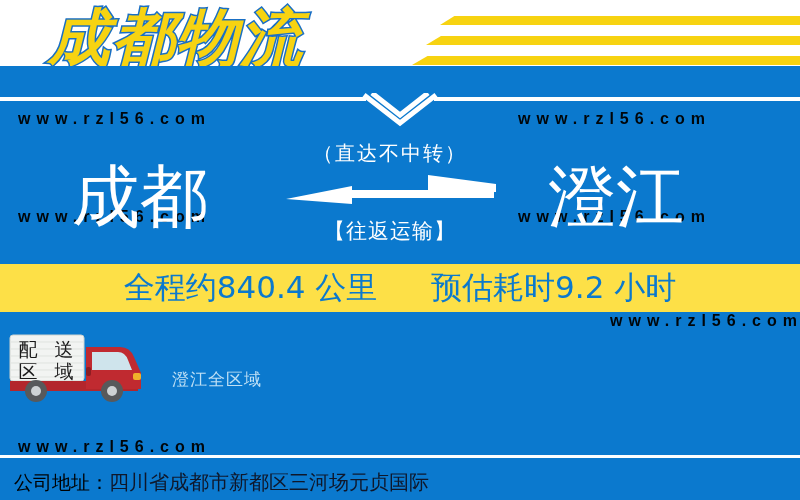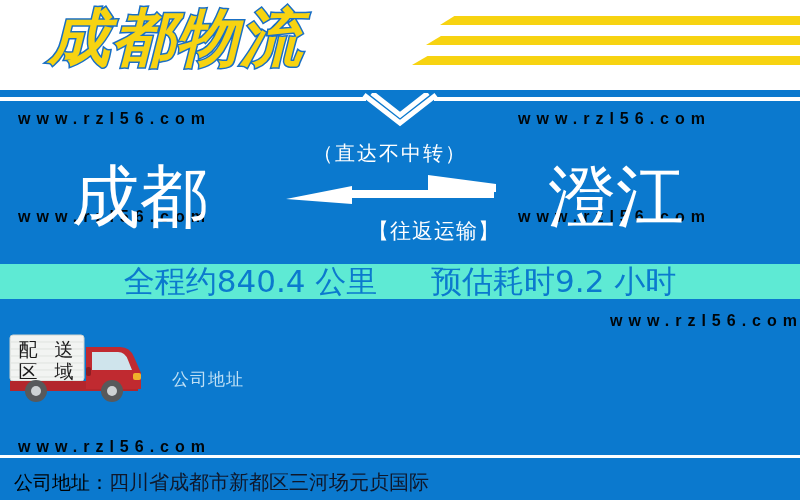--- a/index.html
+++ b/index.html
@@ -5,21 +5,21 @@
   html,body{margin:0;padding:0;}
   body{
     width:800px;height:500px;overflow:hidden;
     font-family:"Liberation Sans","DejaVu Sans",sans-serif;
     background:#ffffff;
   }
   #page{position:relative;width:800px;height:500px;overflow:hidden;background:#0b79ce;}
 
   
   .header{
-    position:absolute;left:0;top:0;width:800px;height:90px;
+    position:absolute;left:0;top:0;width:800px;height:66px;
     background:#ffffff;overflow:hidden;
   }
   .brand{
     position:absolute;left:48px;top:2px;
     font-size:62px;font-weight:bold;font-style:italic;
     font-family:"DejaVu Sans","Liberation Sans",sans-serif;
     color:#f7d311;
     letter-spacing:2px;
     -webkit-text-stroke:3px #1a6fc4;
     paint-order:stroke fill;
@@ -72,26 +72,25 @@
   
   .mid{position:absolute;left:280px;top:140px;width:220px;text-align:center;}
   .mid-top{
     color:#ffffff;font-size:20px;letter-spacing:2px;white-space:nowrap;
     font-family:"DejaVu Sans","Liberation Sans",sans-serif;
   }
   .arrow-wrap{position:relative;width:220px;height:40px;margin-top:8px;}
   .mid-bot{
     color:#ffffff;font-size:21px;letter-spacing:1px;white-space:nowrap;margin-top:2px;
     font-family:"DejaVu Sans","Liberation Sans",sans-serif;
-    text-align:right;
   }
 
   
   .ybar{
-    position:absolute;left:0;top:264px;width:800px;height:35px;background:#5eead4;
+    position:absolute;left:0;top:264px;width:800px;height:48px;background:#fde047;
     display:flex;align-items:center;justify-content:center;
   }
   .ybar-inner{
     color:#0b79ce;font-size:31px;white-space:nowrap;
     font-family:"DejaVu Sans","Liberation Sans",sans-serif;
   }
   .ybar-gap{display:inline-block;width:34px;}
 
   
   .truck{position:absolute;left:8px;top:333px;width:150px;height:70px;}
@@ -187,20 +186,20 @@
     <path d="M78 14 L112 14 Q122 14 126 24 L133 40 L133 56 L78 56 Z" fill="#c02a30"></path>
     <path d="M84 19 L110 19 Q117 19 120 27 L124 37 L84 37 Z" fill="#cfe4ec"></path>
     <rect x="125" y="40" width="8" height="7" rx="2" fill="#f0b32b"></rect>
     <rect x="78" y="34" width="5" height="9" rx="2" fill="#8e1d22"></rect>
 
     <circle cx="28" cy="58" r="11" fill="#58595b"></circle>
     <circle cx="28" cy="58" r="5" fill="#cfd2d4"></circle>
     <circle cx="104" cy="58" r="11" fill="#58595b"></circle>
     <circle cx="104" cy="58" r="5" fill="#cfd2d4"></circle>
   </svg>
-  <div class="truck-label">公司地址</div>
+  <div class="truck-label">澄江全区域</div>
 
   <div class="bot-rule"></div>
   <div class="addr">
     <span class="addr-label">公司地址：</span><span class="addr-value">四川省成都市新都区三河场元贞国际</span>
   </div>
 
 </div>
 
 </body></html>

